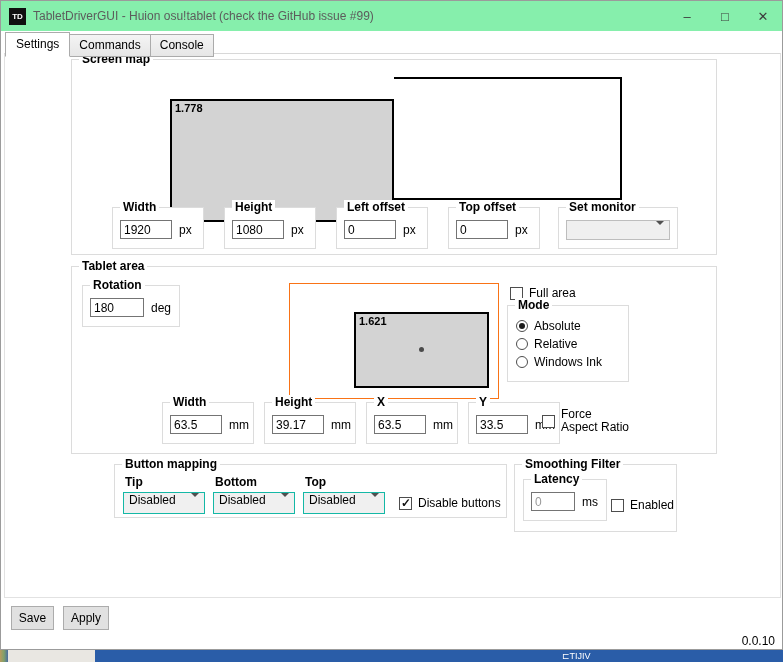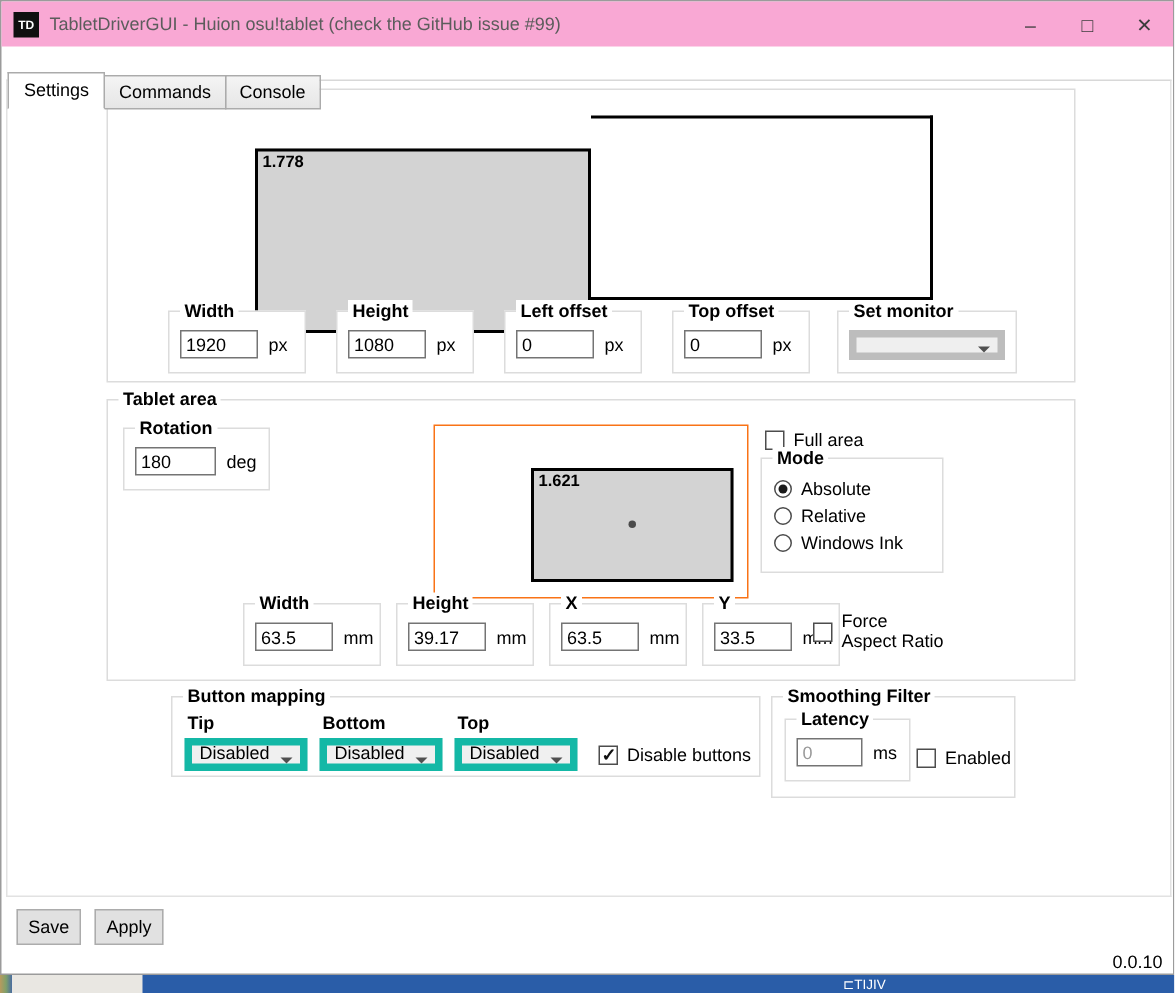--- a/index.html
+++ b/index.html
@@ -1,48 +1,48 @@
 <!DOCTYPE html>
 <html><head>
 <meta charset="utf-8">
 <style>
   * { box-sizing: border-box; margin: 0; padding: 0; }
   html,body { background:#fff; }
   body { font-family:"Liberation Sans", sans-serif; font-size:12px; color:#000; }
   .screen { position:relative; width:783px; height:662px; background:#fff; overflow:hidden; }
   .window { position:absolute; left:0; top:0; width:783px; height:650px; background:#fff; border:1px solid #9b9b9b; }
 
-  .titlebar { position:absolute; left:0; top:0; width:100%; height:30px; background:#f9a8d4; display:flex; align-items:center; }
+  .titlebar { position:absolute; left:0; top:0; width:100%; height:30px; background:#86efac; display:flex; align-items:center; }
   .app-icon { width:17px; height:17px; background:#101010; color:#fff; font-size:8px; font-weight:bold; display:flex; align-items:center; justify-content:center; margin-left:8px; flex:none; }
   .title-text { margin-left:7px; color:#5c5c5c; white-space:nowrap; }
   .win-controls { margin-left:auto; display:flex; height:100%; }
   .win-btn { width:38px; display:flex; align-items:center; justify-content:center; color:#3c3c3c; font-size:13px; cursor:default; }
 
   .tabstrip { position:absolute; left:4px; top:31px; display:flex; align-items:flex-end; z-index:3; }
-  .tab { padding:3px 9px 4px; border:1px solid #ababab; background:linear-gradient(#f4f4f4,#e6e6e6); margin-right:-1px; position:relative;margin-top:16px; }
+  .tab { padding:3px 9px 4px; border:1px solid #ababab; background:linear-gradient(#f4f4f4,#e6e6e6); margin-right:-1px; position:relative; }
   .tab.active { background:#fff; border-bottom:1px solid #fff; padding:4px 10px 5px; z-index:2; }
 
   .tab-page { position:absolute; left:3px; top:52px; width:777px; height:545px; border:1px solid #e2e2e2; border-top-color:#d8d8d8; background:#fff; }
 
   .groupbox { position:absolute; border:1px solid #dcdcdc; background:#fff; }
   .gb-label { position:absolute; top:-8px; left:7px; background:#fff; padding:0 3px; font-weight:bold; line-height:14px; white-space:nowrap; }
 
   .num-input { position:absolute; left:7px; top:12px; width:52px; height:19px; border:1px solid #747474; padding:0 3px; font-family:"Liberation Sans",sans-serif; font-size:12px; background:#fff; }
   .num-input.disabled { color:#9a9a9a; }
   .unit { position:absolute; top:15px; }
 
   .monitor1 { position:absolute; background:#d3d3d3; border:2px solid #000; }
   .monitor2 { position:absolute; background:#fff; border:2px solid #000; border-left:none; }
   .ratio-label { position:absolute; left:3px; top:1px; font-size:11px; font-weight:bold; }
 
   .viz-outer { position:absolute; border:1px solid #f97316; background:#fff; }
   .viz-inner { position:absolute; background:#d3d3d3; border:2px solid #000; }
   .area-dot { position:absolute; width:5px; height:5px; border-radius:50%; background:#4a4a4a; }
 
-  .combo { position:absolute; border:5px solid #14b8a6; background:#f0f0f0; display:flex; align-items:flex-end; padding:0 5px; }
+  .combo { position:absolute; border:1px solid #14b8a6; background:#f0f0f0; display:flex; align-items:flex-start; padding:0 5px; }
   .combo-value { flex:1; overflow:hidden; white-space:nowrap; }
   .combo-arrow { width:0; height:0; border-left:4px solid transparent; border-right:4px solid transparent; border-top:4px solid #505050; flex:none; }
   .combo.disabled { background:#efefef; border-color:#bdbdbd; }
 
   .checkbox { width:13px; height:13px; border:1px solid #4d4d4d; background:#fff; display:inline-block; position:relative; flex:none; }
   .checkbox.checked::after { content:"\2713"; position:absolute; left:1px; top:-2px; font-size:12px; font-weight:bold; color:#101010; }
   .radio { width:12px; height:12px; border:1px solid #4d4d4d; border-radius:50%; background:#fff; display:inline-block; position:relative; flex:none; }
   .radio.selected::after { content:""; position:absolute; left:2px; top:2px; width:6px; height:6px; border-radius:50%; background:#1a1a1a; }
 
   .check-row { position:absolute; display:flex; align-items:center; gap:6px; }

